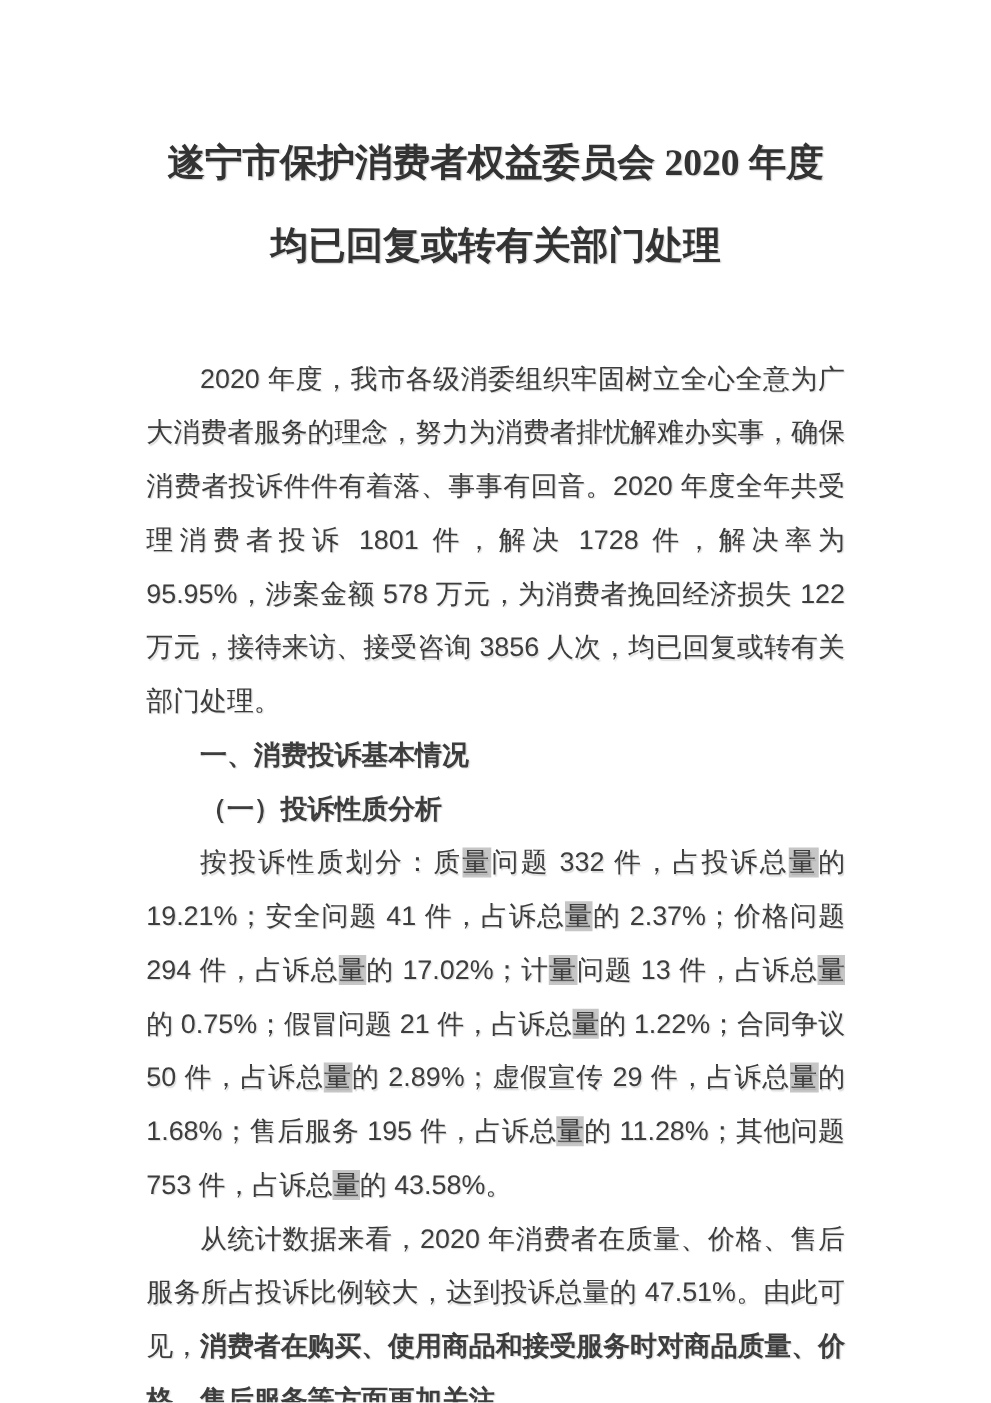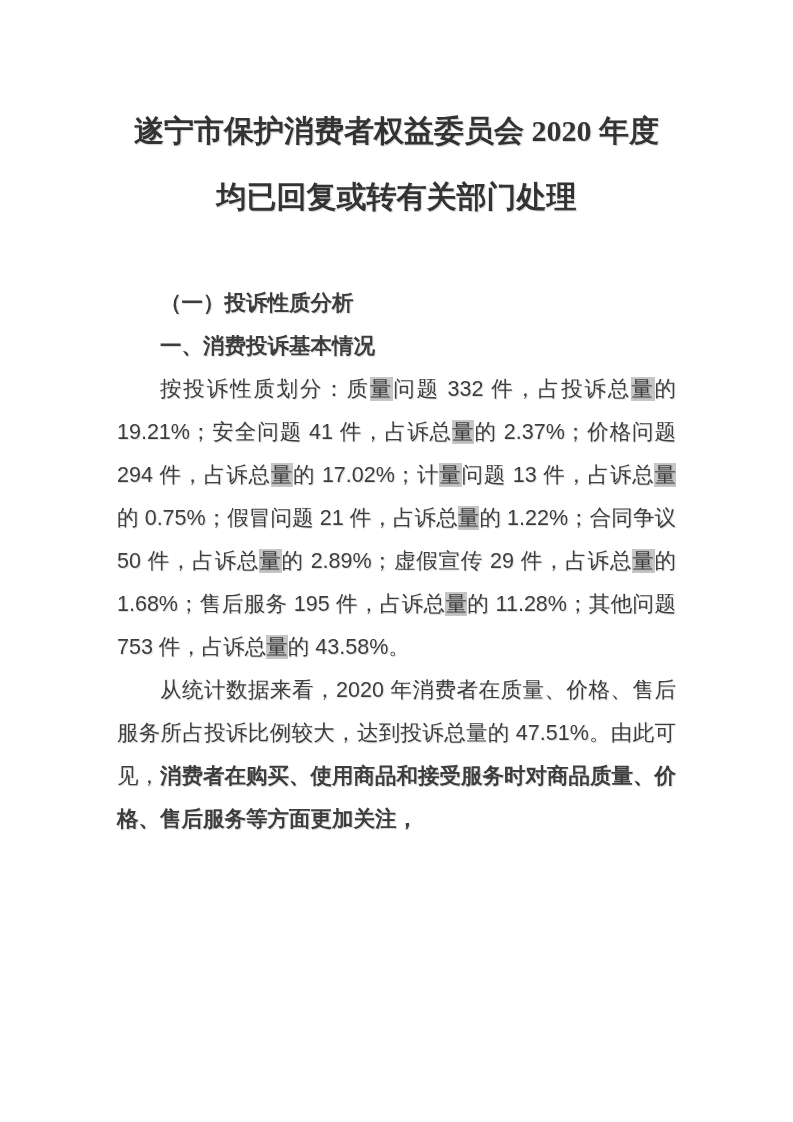--- a/index.html
+++ b/index.html
@@ -51,18 +51,19 @@
 </style>
 </head>
 <body>
 
 <div class="page">
   <div class="doc-title">
     <span class="title-line">遂宁市保护消费者权益委员会 2020 年度</span>
     <span class="title-line">均已回复或转有关部门处理</span>
   </div>
   <div class="doc-body" id="doc-body">
+      <p class="para"><span>2020 年度，我市各级消委组织牢固树立全心全意为广大消费者服务的理念，努力为消费者排忧解难办实事，确保消费者投诉件件有着落、事事有回音。2020 年度全年共受理消费者投诉 1801 件，解决 1728 件，解决率为 95.95%，涉案金额 578 万元，为消费者挽回经济损失 122 万元，接待来访、接受咨询 3856 人次，均已回复或转有关部门处理。</span></p>
+      <p class="para heading"><span>一、消费投诉基本情况</span></p>
       <p class="para heading"><span>（一）投诉性质分析</span></p>
-      <p class="para heading"><span>一、消费投诉基本情况</span></p>
       <p class="para"><span>按投诉性质划分：质</span><span class="seg-highlight">量</span><span>问题 332 件，占投诉总</span><span class="seg-highlight">量</span><span>的 19.21%；安全问题 41 件，占诉总</span><span class="seg-highlight">量</span><span>的 2.37%；价格问题 294 件，占诉总</span><span class="seg-highlight">量</span><span>的 17.02%；计</span><span class="seg-highlight">量</span><span>问题 13 件，占诉总</span><span class="seg-highlight">量</span><span>的 0.75%；假冒问题 21 件，占诉总</span><span class="seg-highlight">量</span><span>的 1.22%；合同争议 50 件，占诉总</span><span class="seg-highlight">量</span><span>的 2.89%；虚假宣传 29 件，占诉总</span><span class="seg-highlight">量</span><span>的 1.68%；售后服务 195 件，占诉总</span><span class="seg-highlight">量</span><span>的 11.28%；其他问题 753 件，占诉总</span><span class="seg-highlight">量</span><span>的 43.58%。</span></p>
       <p class="para"><span>从统计数据来看，2020 年消费者在质量、价格、售后服务所占投诉比例较大，达到投诉总量的 47.51%。由此可见，</span><span class="seg-bold">消费者在购买、使用商品和接受服务时对商品质量、价格、售后服务等方面更加关注，</span></p>
     </div>
 </div>
 
 </body></html>

